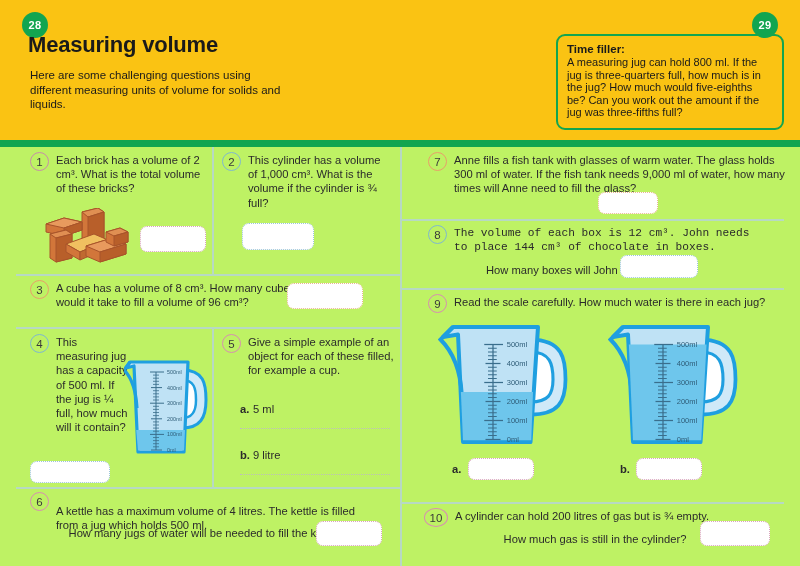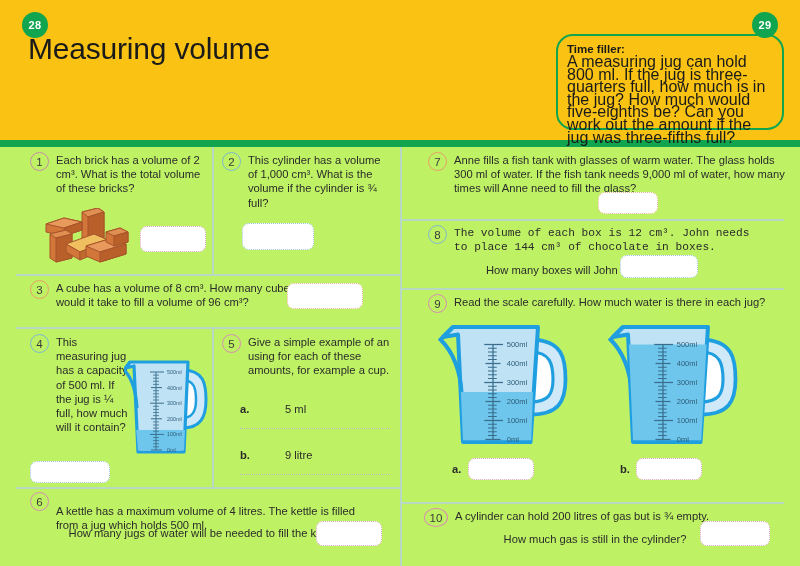--- a/index.html
+++ b/index.html
@@ -34,47 +34,47 @@
     color: #ffffff;
     font-size: 11px; font-weight: bold;
     display: flex; align-items: center; justify-content: center;
     letter-spacing: .3px;
   }
   .pagebadge.left { left: 22px; top: 12px; }
   .pagebadge.right { left: 752px; top: 12px; }
 
   .page-title {
     position: absolute; left: 28px; top: 32px;
-    font-size: 30px;
+    font-size: 22px;
     color: #1a1a1a;
-    font-weight: normal;
+    font-weight: bold;
     letter-spacing: -0.2px;
     text-align: right;
   }
   .page-intro {
     position: absolute; left: 30px; top: 68px;
     width: 260px;
     font-size: 11.5px;
     line-height: 14.5px;
     color: #1a1a1a;
   }
 
   .timefiller {
     position: absolute; left: 556px; top: 34px;
     width: 228px; height: 96px;
     border: 2.5px solid #12a550;
-    border-radius: 17px;
+    border-radius: 9px;
     padding: 7px 9px 0 9px;
   }
   .tf-title {
     font-size: 11.5px; font-weight: bold; color: #1a1a1a;
     margin-bottom: 1px;
   }
   .tf-body {
-    font-size: 16px; line-height: 12.6px; color: #1a1a1a;
+    font-size: 11px; line-height: 12.6px; color: #1a1a1a;
   }
 
   
   .vdiv {
     position: absolute;
     width: 1.5px;
     background: #b7d9c3;
   }
   .hdiv {
     position: absolute;
@@ -125,41 +125,41 @@
   .dotline {
     position: absolute;
     border-bottom: 1.4px dotted #bdbdbd;
   }
   .ablabel {
     position: absolute;
     font-size: 11.2px; font-weight: bold; color: #2b2b2b;
   }
   .abamount {
     font-weight: normal;
-    margin-left: 32px;
   }
 
   
   .bricks { position: absolute; }
 
   
   .jug { position: absolute; }
 </style>
 </head>
 <body>
 
 <div class="page">
 
   <div class="header"></div>
   <div class="header-rule"></div>
 
   <div class="pagebadge left">28</div>
   <div class="pagebadge right">29</div>
 
   <div class="page-title">Measuring volume</div>
+  <div class="page-intro">Here are some challenging questions using different measuring units of volume for solids and liquids.</div>
 
   <div class="timefiller">
     <div class="tf-title">Time filler:</div>
     <div class="tf-body">A measuring jug can hold 800 ml. If the jug is three-quarters full, how much is in the jug? How much would five-eighths be? Can you work out the amount if the jug was three-fifths full?</div>
   </div>
 
   <div class="vdiv" style="left:400px; top:147px; height:419px;"></div>
   <div class="vdiv" style="left:212px; top:147px; height:127px;"></div>
   <div class="vdiv" style="left:212px; top:327px; height:160px;"></div>
 
@@ -274,21 +274,21 @@
         <text x="43" y="68.8">200ml</text>
         <text x="43" y="84.4">100ml</text>
         <text x="43" y="100">0ml</text>
       </g>
     </svg>
   </div>
   <div class="abox blue" style="left:30px; top:461px; width:80px; height:22px;"></div>
 
   <div class="q" style="left:222px; top:334px; width:170px;">
     <div class="qnum pink">5</div>
-    <div class="qtext" style="left:26px; top:1px; width:150px;">Give a simple example of an using for each of these amounts, for example a cup.</div>
+    <div class="qtext" style="left:26px; top:1px; width:150px;">Give a simple example of an object for each of these filled, for example a cup.</div>
   </div>
   <div class="ablabel" style="left:240px; top:403px;">a.</div>
   <div class="ablabel abamount" style="left:253px; top:403px;">5 ml</div>
   <div class="dotline" style="left:240px; top:428px; width:150px;"></div>
   <div class="ablabel" style="left:240px; top:449px;">b.</div>
   <div class="ablabel abamount" style="left:253px; top:449px;">9 litre</div>
   <div class="dotline" style="left:240px; top:474px; width:150px;"></div>
 
   <div class="q" style="left:30px; top:492px; width:330px;">
     <div class="qnum pink">6</div>

